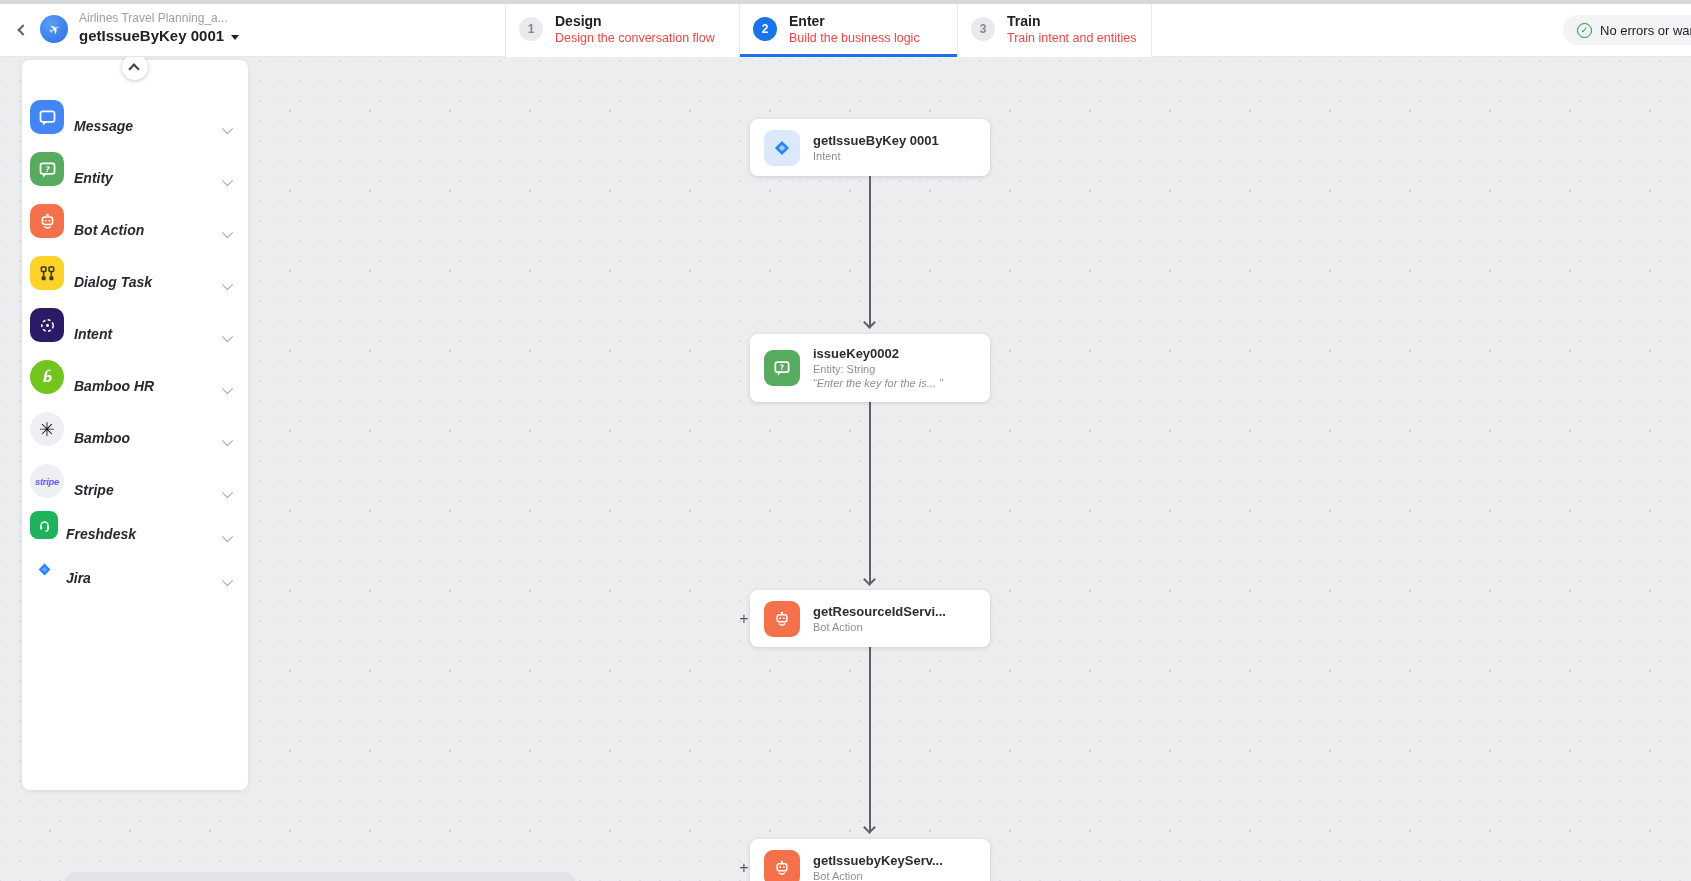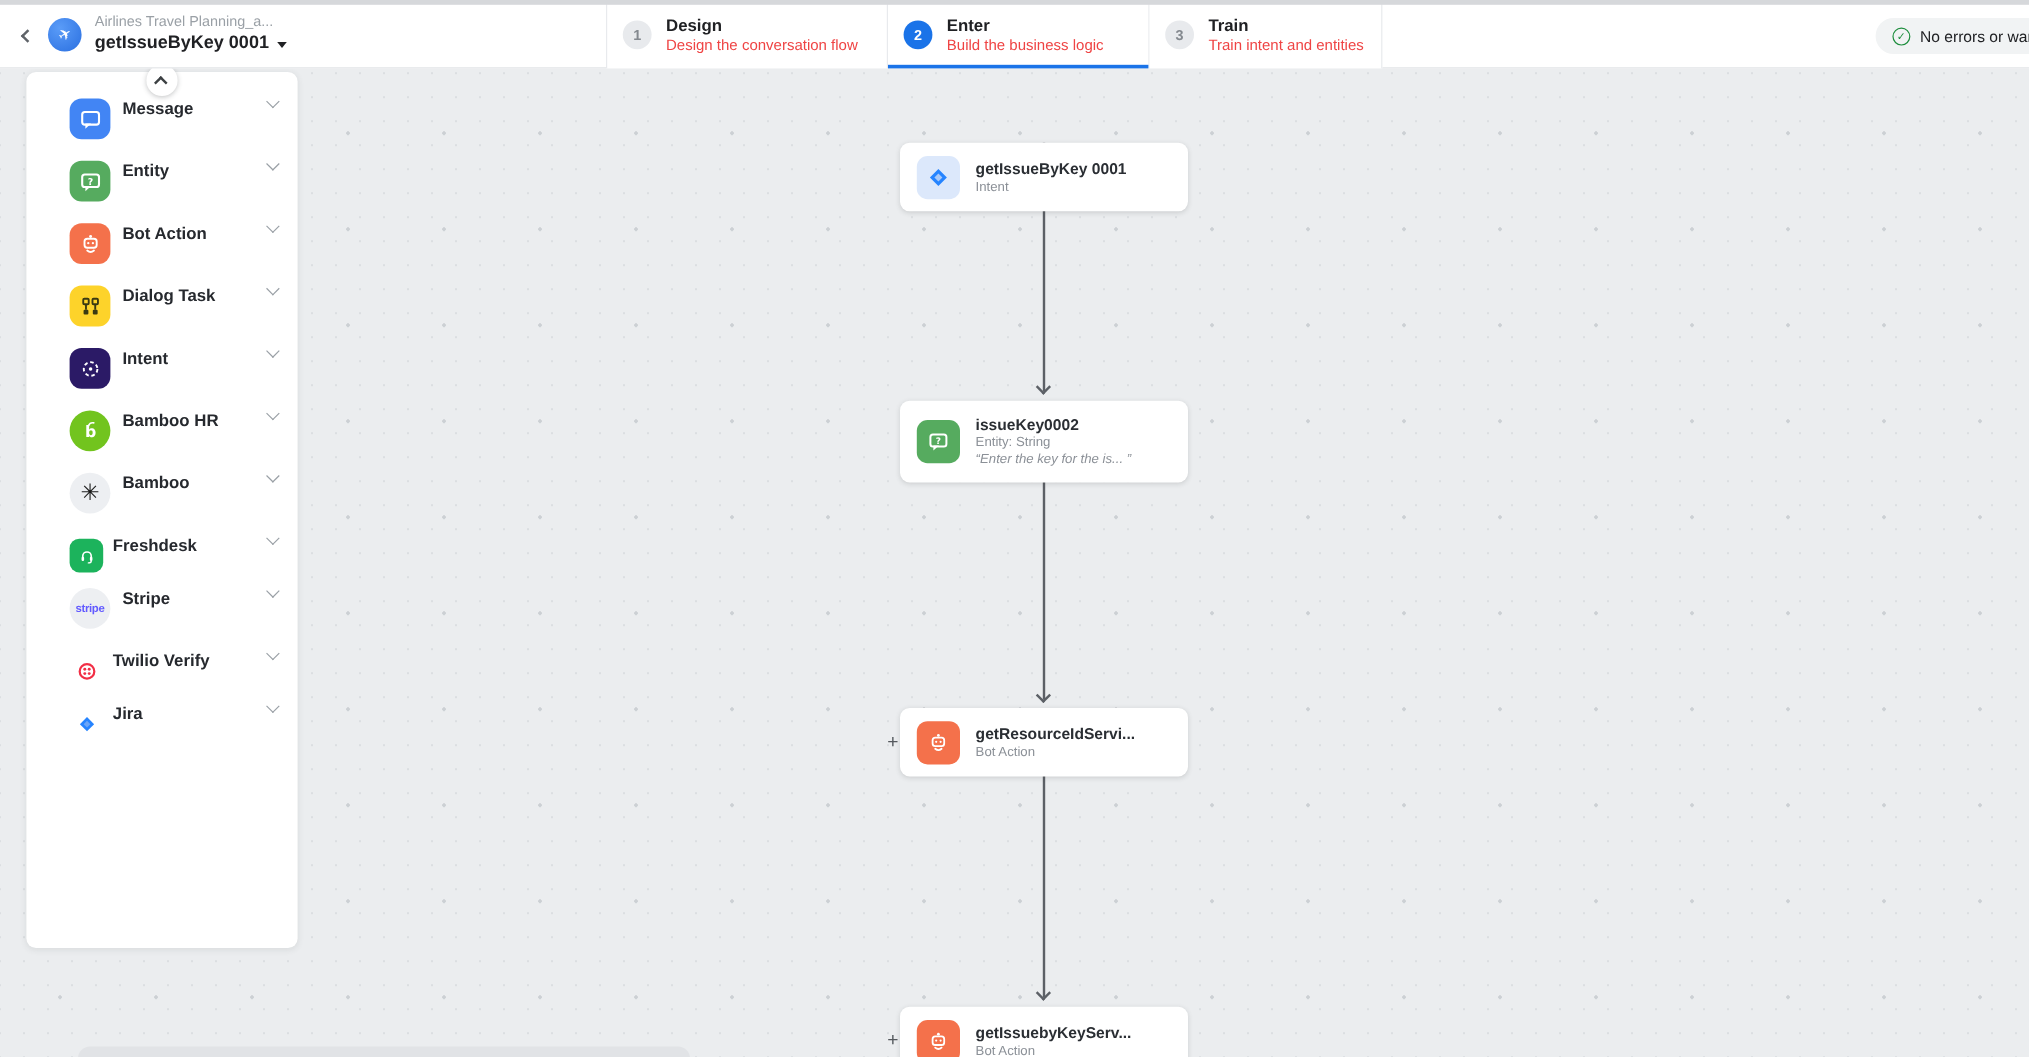--- a/index.html
+++ b/index.html
@@ -62,21 +62,21 @@
     background:#e1e3e6; border-radius:10px 10px 0 0; }
 
   
   .palette { position:absolute; left:22px; top:60px; width:226px; height:730px; background:#fff;
     border-radius:8px; box-shadow:0 1px 5px rgba(60,64,67,.1); z-index:10; }
   .collapse { position:absolute; top:-6px; left:50%; transform:translateX(-50%); width:26px; height:26px;
     border-radius:50%; background:#fff; border:none; box-shadow:0 1px 4px rgba(60,64,67,.3); cursor:pointer; }
   .collapse .chev-up { position:absolute; left:8px; top:11px; width:8px; height:8px;
     border-left:2px solid #3c4043; border-top:2px solid #3c4043; transform:rotate(45deg); }
   .palette-list { padding-top:22px; }
-  .prow { display:flex; align-items:flex-start; height:52px; padding:0 18px 0 36px; cursor:pointer; }
+  .prow { display:flex; align-items:flex-end; height:52px; padding:0 18px 0 8px; cursor:pointer;font-style:italic; }
   .prow.compact { height:44px; }
   .pslot { width:34px; height:34px; margin-right:10px; flex:none; display:flex; align-items:center; justify-content:center; }
   .prow.compact .pslot { width:28px; margin-right:8px; }
   .picon { display:flex; align-items:center; justify-content:center; }
   .plabel { font-size:14px; font-weight:600; color:#26292e; }
   .chev-down { margin-left:auto; width:8px; height:8px; border-right:1.7px solid #9aa0a6;
     border-bottom:1.7px solid #9aa0a6; transform:rotate(45deg) translateY(-2px); cursor:pointer; }
   .stripe-word { font-weight:700; font-size:9.5px; letter-spacing:-.3px; }
 </style>
 </head>
@@ -283,58 +283,43 @@
       </div>
       <div class="prow">
         <span class="pslot">
           <span class="picon" style="width:34px;height:34px;border-radius:50%;background:#edeff2">
             <span style="color:#191919;font-size:19px;line-height:1">✳</span>
           </span>
         </span>
         <span class="plabel">Bamboo</span>
         <span class="chev-down"></span>
       </div>
+      <div class="prow">
+        <span class="pslot">
+          <span class="picon" style="width:34px;height:34px;border-radius:50%;background:#edeff2">
+            <span class="stripe-word" style="color:#635bff">stripe</span>
+          </span>
+        </span>
+        <span class="plabel">Stripe</span>
+        <span class="chev-down"></span>
+      </div>
       <div class="prow compact">
         <span class="pslot">
           <span class="picon" style="width:28px;height:28px;border-radius:8px;background:#1cb35c">
             <svg width="17" height="17" viewBox="0 0 24 24" fill="none">
               <path d="M7 14 v-2 a5 5 0 0 1 10 0 v2" stroke="#ffffff" stroke-width="1.9"></path>
               <rect x="5.6" y="12.6" width="3" height="5" rx="1.4" fill="#ffffff"></rect>
               <rect x="15.4" y="12.6" width="3" height="5" rx="1.4" fill="#ffffff"></rect>
               <path d="M17 17.5 c0 1.6-1.6 2.4-3.4 2.4" stroke="#ffffff" stroke-width="1.6" stroke-linecap="round"></path>
             </svg>
           </span>
         </span>
         <span class="plabel">Freshdesk</span>
         <span class="chev-down"></span>
       </div>
-      <div class="prow">
-        <span class="pslot">
-          <span class="picon" style="width:34px;height:34px;border-radius:50%;background:#edeff2">
-            <span class="stripe-word" style="color:#635bff">stripe</span>
-          </span>
-        </span>
-        <span class="plabel">Stripe</span>
-        <span class="chev-down"></span>
-      </div>
-      <div class="prow compact">
-        <span class="pslot">
-          <span class="picon" style="width:27px;height:27px;border-radius:50%;background:#ffffff">
-            <svg width="17" height="17" viewBox="0 0 24 24" fill="none">
-              <circle cx="12" cy="12" r="8.6" stroke="#f22f46" stroke-width="2.6" fill="#fff"></circle>
-              <circle cx="9.4" cy="9.4" r="1.7" fill="#f22f46"></circle>
-              <circle cx="14.6" cy="9.4" r="1.7" fill="#f22f46"></circle>
-              <circle cx="9.4" cy="14.6" r="1.7" fill="#f22f46"></circle>
-              <circle cx="14.6" cy="14.6" r="1.7" fill="#f22f46"></circle>
-            </svg>
-          </span>
-        </span>
-        <span class="plabel">Twilio Verify</span>
-        <span class="chev-down"></span>
-      </div>
       <div class="prow compact">
         <span class="pslot">
           <span class="picon" style="width:24px;height:24px;border-radius:0;background:transparent">
             <svg width="15" height="15" viewBox="0 0 24 24" fill="none">
               <path d="M12 2.5 L21.5 12 L12 21.5 L2.5 12 Z" fill="#2684ff"></path>
               <path d="M12 7.5 L16.5 12 L12 16.5 L7.5 12 Z" fill="#6ba5f7"></path>
             </svg>
           </span>
         </span>
         <span class="plabel">Jira</span>

